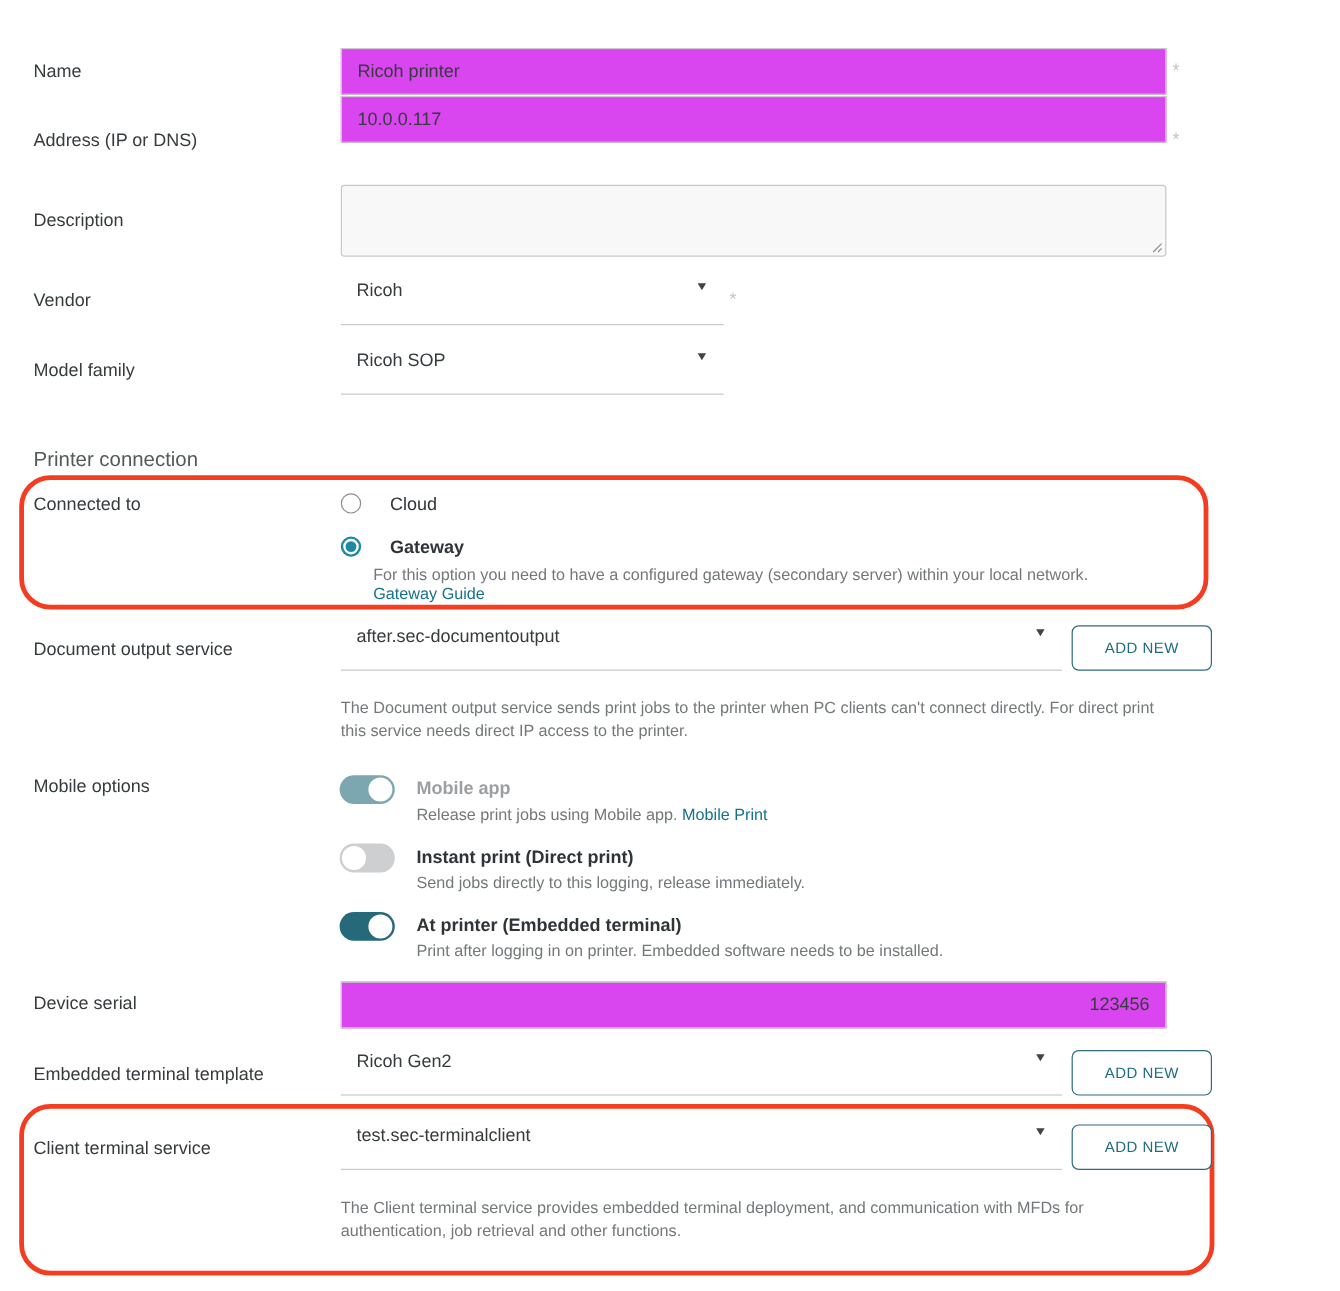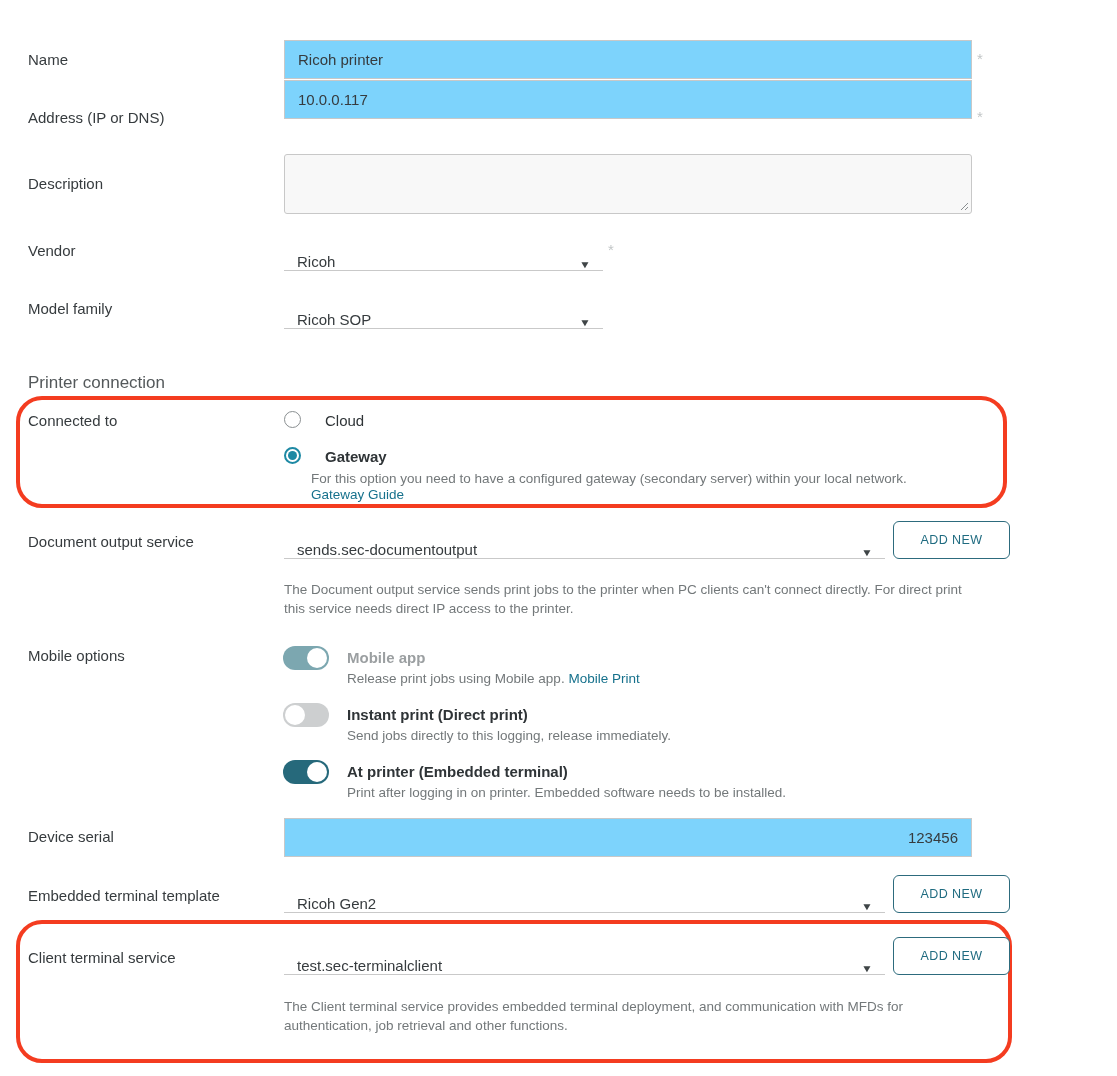--- a/index.html
+++ b/index.html
@@ -1,31 +1,31 @@
 <!DOCTYPE html>
 <html><head>
 <meta charset="utf-8">
 <style>
   * { margin:0; padding:0; box-sizing:border-box; }
   html,body { width:1117px; height:1076px; background:#ffffff;
     font-family:"Liberation Sans", sans-serif; position:relative; overflow:hidden; }
   .abs { position:absolute; }
   .label { position:absolute; left:28px; font-size:15px; color:#363b3e; }
   .text-input { position:absolute; left:284px; width:688px; height:39px;
-    background:#7dd3fc; border:1px solid #c8c8c8; border-radius:0;
+    background:#d946ef; border:1px solid #c8c8c8; border-radius:0;
     padding:0 13px; font-size:15px; color:#363b3e;
     font-family:"Liberation Sans", sans-serif; }
   .textarea-wrap { position:absolute; left:284px; top:154px; width:688px; height:60px; }
   .textarea { width:100%; height:100%; background:#f8f8f8; border:1px solid #c8c8c8;
     border-radius:3px; resize:none; padding:8px 13px; font-size:15px; color:#363b3e;
     font-family:"Liberation Sans", sans-serif; }
   .grip { position:absolute; right:3px; bottom:3px; }
   .req { position:absolute; font-size:15px; color:#c2c6c7; }
   .select { position:absolute; left:284px; height:37px;
-    border-bottom:1px solid #c9c9c9; display:flex; align-items:flex-end;
+    border-bottom:1px solid #c9c9c9; display:flex; align-items:flex-start;
     justify-content:space-between; padding:0 13px; cursor:pointer; background:#fff; }
   .select .val { font-size:15px; color:#363b3e; }
   .select .arrow { font-size:10px; color:#3f4547; transform:scaleX(1.2); }
   .heading { position:absolute; left:28px; font-size:17px; color:#54595b; }
   .annotation { position:absolute; border:4px solid #f43c20; border-radius:26px;
     pointer-events:none; }
   .radio { position:absolute; width:17px; height:17px; border-radius:50%;
     border:1px solid #8a8f91; background:#fff; cursor:pointer; }
   .radio.sel { border:2px solid #1d89a4; }
   .radio.sel::after { content:""; display:block; width:9px; height:9px;
@@ -90,21 +90,21 @@
 <div class="radio-label" style="top:412px">Cloud</div>
 
 <div class="radio sel" style="left:284px; top:447px"></div>
 <div class="radio-label" style="top:448px; font-weight:600">Gateway</div>
 
 <div class="help" style="left:311px; top:469px; width:640px">For this option you need to have a configured gateway (secondary server) within your local network.</div>
 <a class="link abs" style="left:311px; top:487px; font-size:13.5px">Gateway Guide</a>
 
 <div class="label" style="top:533px">Document output service</div>
 <div class="select" style="top:522px; width:601px">
-  <span class="val">sends.sec-documentoutput</span>
+  <span class="val">after.sec-documentoutput</span>
   <span class="arrow">▼</span>
 </div>
 <button class="addnew" style="top:521px">ADD NEW</button>
 <div class="help" style="left:284px; top:580px; width:690px">The Document output service sends print jobs to the printer when PC clients can't connect directly. For direct print this service needs direct IP access to the printer.</div>
 
 <div class="label" style="top:647px">Mobile options</div>
 
 <div class="toggle on-disabled" style="top:646px">
     <span class="knob"></span>
   </div>

